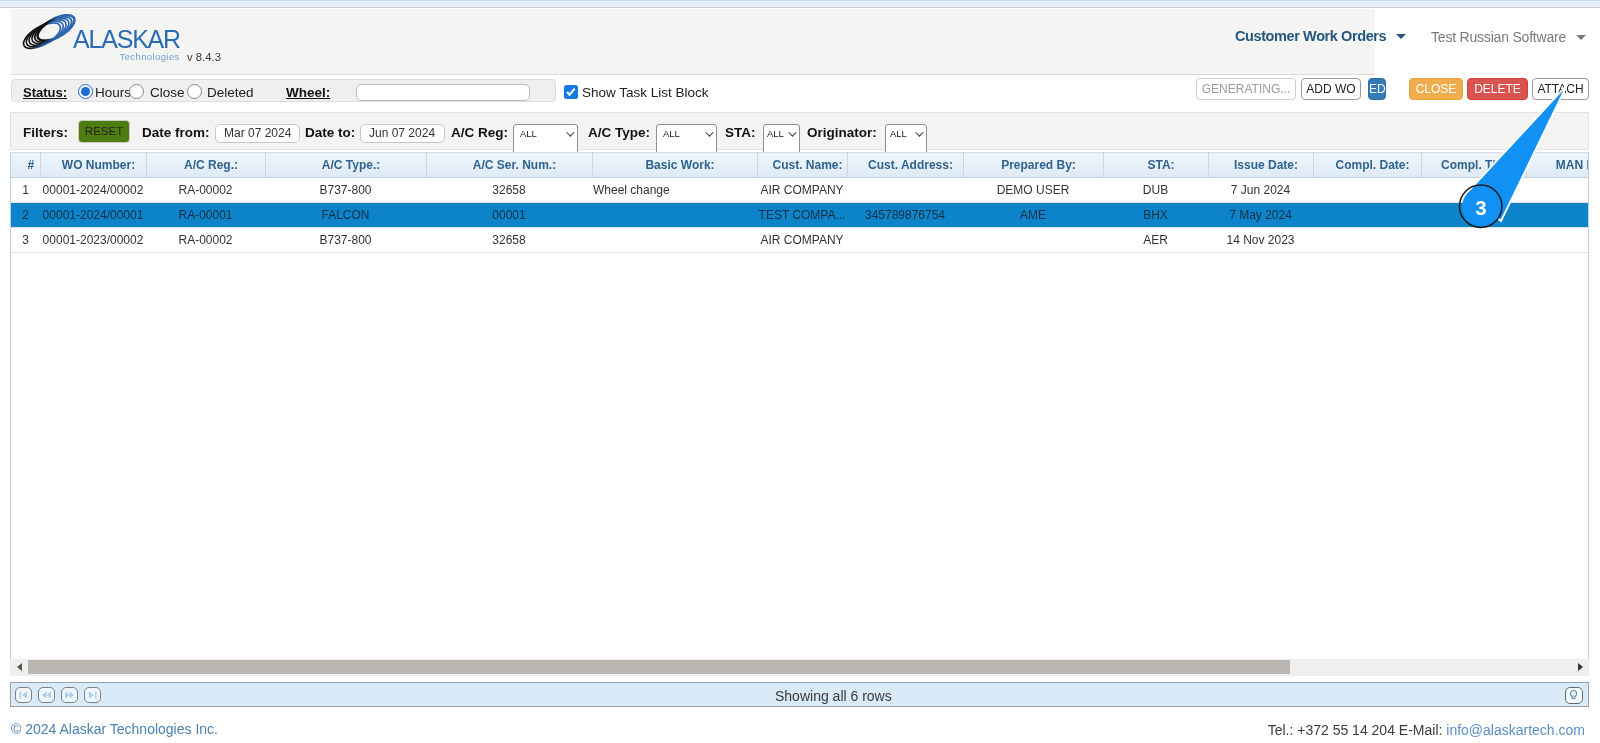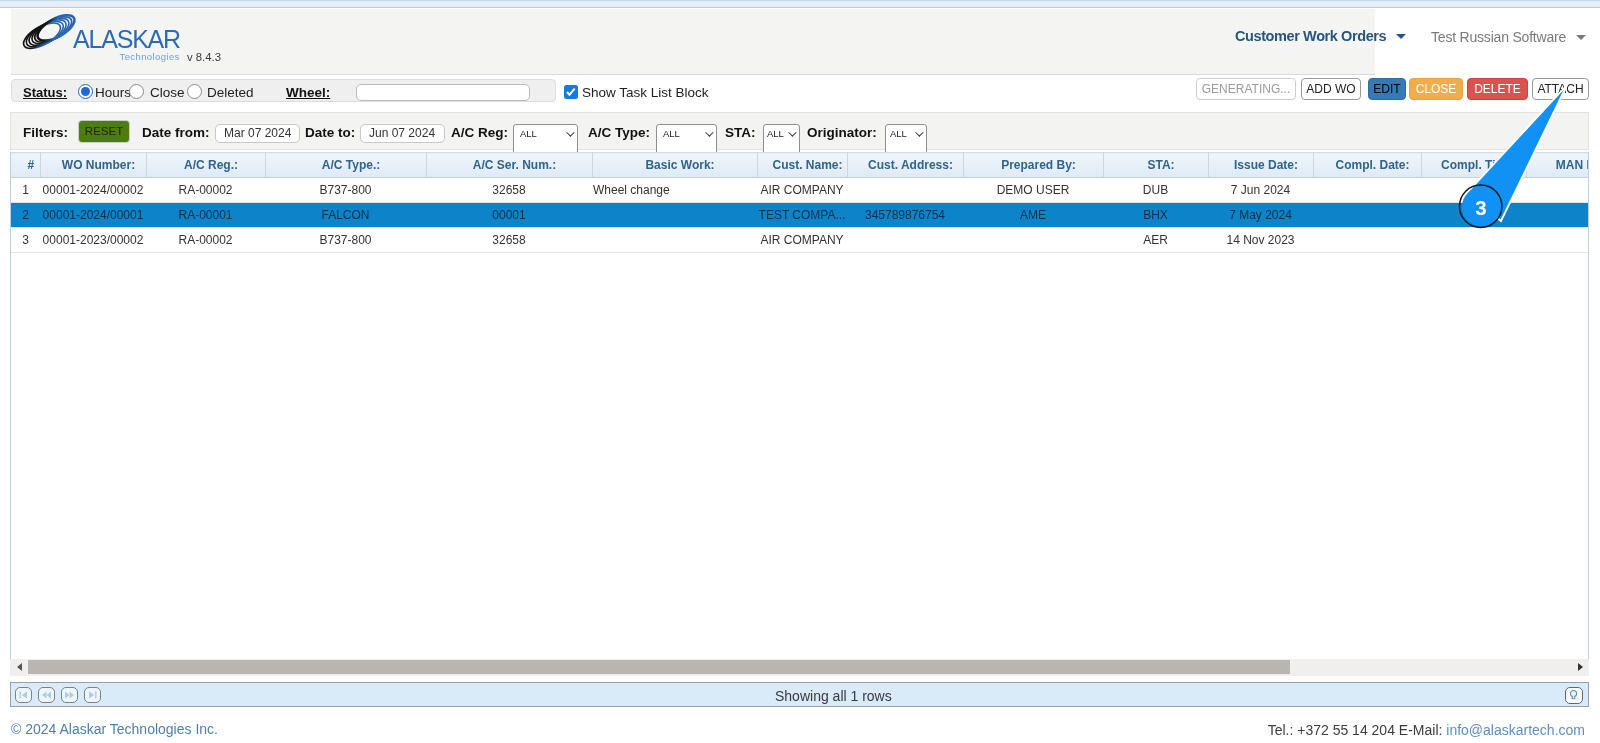--- a/index.html
+++ b/index.html
@@ -26,21 +26,21 @@
 #searchlbl { left:286px; top:85px; font-size:13.5px; }
 #searchinput { left:356px; top:84px; width:174px; height:17px; background:#fff; border:1px solid #bbb; border-radius:5px; }
 #cb { left:564px; top:85px; width:13.5px; height:13.5px; background:#1779e8; border-radius:2.5px; }
 #cb svg { display:block; }
 #cblbl { left:582px; top:85px; font-size:13.5px; color:#222; }
 
 
 .btn { position:absolute; top:78px; height:22px; border-radius:4px; font-size:12px; text-align:center; line-height:20px; white-space:nowrap; }
 #b1 { left:1196px; width:100px; color:#9a9a9a; background:#fff; border:1px solid #ccc; }
 #b2 { left:1301px; width:60px; color:#222; background:#fff; border:1px solid #9a9a9a; }
-#b3 { left:1368px; width:38px; color:#000000; background:#337ab7; border:1px solid #2e6da4; }
+#b3 { left:1368px; width:18px; color:#ffffff; background:#337ab7; border:1px solid #2e6da4; }
 #b4 { left:1409px; width:54px; color:#fff; background:#f0ad4e; border:1px solid #eea236; }
 #b5 { left:1467px; width:61px; color:#fff; background:#d9534f; border:1px solid #d43f3a; }
 #b6 { left:1532px; width:57px; color:#222; background:#fff; border:1px solid #9a9a9a; }
 
 
 #filters { left:10px; top:112px; width:1579px; height:38px; background:#f3f3f2; border:1px solid #e2e2e0; }
 .flbl { position:absolute; top:12px; font-weight:bold; font-size:13.5px; color:#111; white-space:nowrap; }
 .finput { position:absolute; top:11px; height:19px; background:#fff; border:1px solid #c8c8c8; border-radius:5px; font-size:12px; color:#333; padding-left:8px; line-height:17px; white-space:nowrap; }
 .fselect { position:absolute; top:11px; height:32px; background:#fff; border:1px solid #8f8f8f; border-radius:3px; font-size:9.5px; color:#222; padding-left:6px; line-height:18px; }
 .fselect .arr { position:absolute; right:4px; top:6px; width:7px; height:7px; }
@@ -250,21 +250,21 @@
           <path d="M7.5 3.5 L12 7 L7.5 10.5 Z"></path>
         </g>
       </svg></div>
   <div class="pbtn"><svg width="15" height="14" viewBox="0 0 15 14">
         <g fill="#aecde5">
           <path d="M4 3.5 L9.2 7 L4 10.5 Z"></path>
           <rect x="10.1" y="3.5" width="1.4" height="7"></rect>
         </g>
       </svg></div>
 </div>
-<span id="pagertext" class="abs">Showing all 1 rows</span>
+<span id="pagertext" class="abs">Showing all 6 rows</span>
 <div id="bulb" class="abs"><svg width="15" height="14" viewBox="0 0 15 14">
       <circle cx="7.5" cy="5.6" r="3.1" fill="#eaf4fb" stroke="#5c92b8" stroke-width="1.2"></circle>
       <path d="M6.2 8.2 L6.2 10.8 L8.8 10.8 L8.8 8.2" fill="#d8ebf7" stroke="#5c92b8" stroke-width="1.1"></path>
     </svg></div>
 
 <span id="footleft" class="abs">© 2024 Alaskar Technologies Inc.</span>
 <span id="footright" class="abs">Tel.: +372 55 14 204 E-Mail: <a>info@alaskartech.com</a></span>
 
 <svg class="abs" style="left:1400px; top:50px; z-index:50;" width="200" height="200" viewBox="0 0 200 200">
   <polygon points="167,35 67,143 101,171" fill="#1191f4" stroke="#ffffff" stroke-width="1.8"></polygon>

